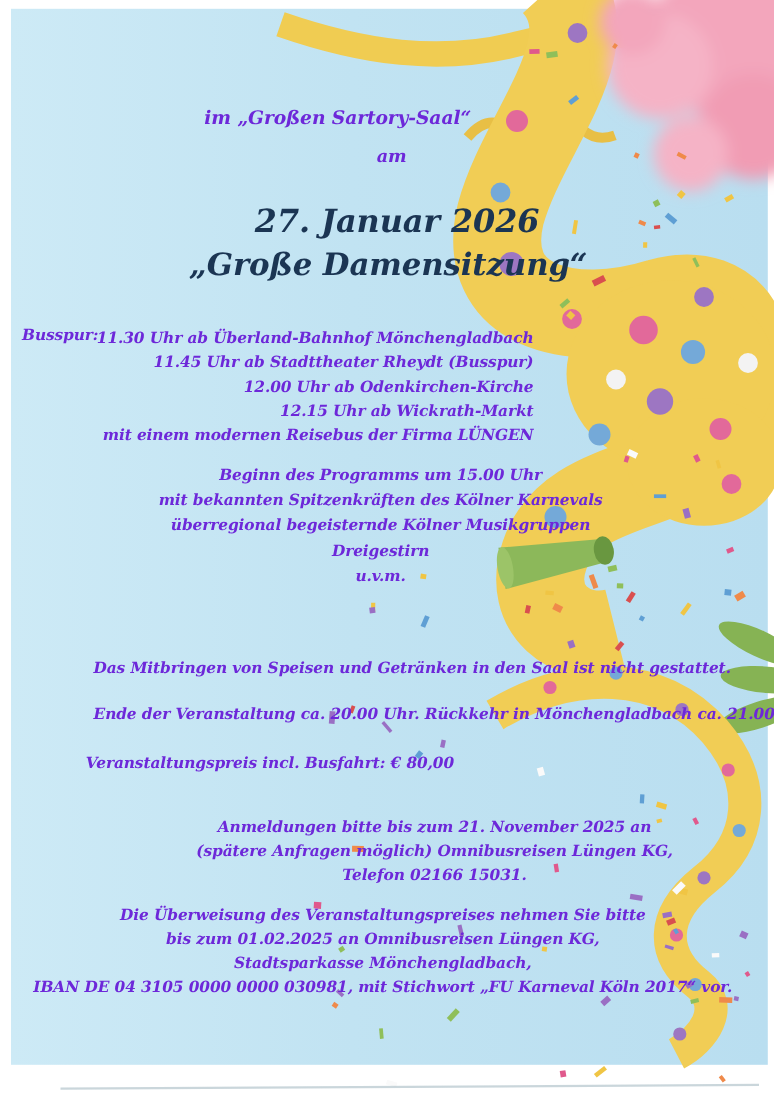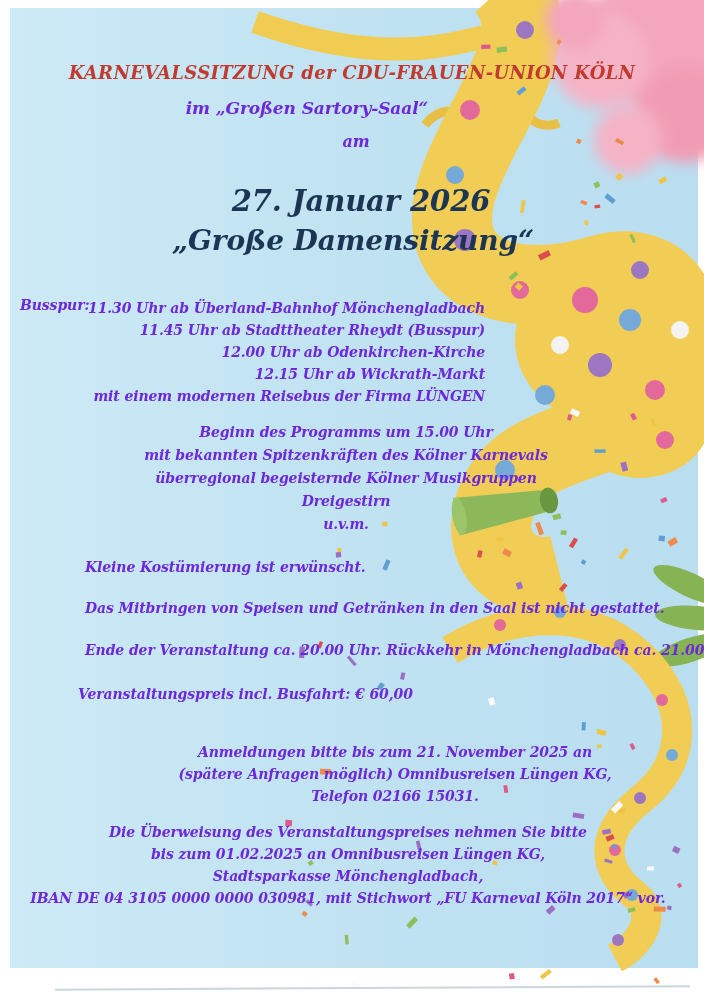--- a/index.html
+++ b/index.html
@@ -190,21 +190,20 @@
         <rect x="307.8" y="913.4" width="4.3" height="4.7" fill="#ef8a4a" transform="rotate(124 307.8 913.4)"></rect>
         <rect x="653.9" y="906.4" width="11.9" height="5.0" fill="#ef8a4a" transform="rotate(2 653.9 906.4)"></rect>
         <rect x="555.6" y="909.0" width="8.5" height="5.3" fill="#9a6fc4" transform="rotate(138 555.6 909.0)"></rect>
         <rect x="656.2" y="977.2" width="6.1" height="3.5" fill="#ef8a4a" transform="rotate(53 656.2 977.2)"></rect>
         <rect x="635.6" y="910.9" width="7.5" height="3.7" fill="#8fbf5a" transform="rotate(166 635.6 910.9)"></rect>
         <rect x="654.0" y="870.2" width="6.8" height="3.9" fill="#fafafa" transform="rotate(177 654.0 870.2)"></rect>
         <rect x="631.2" y="895.1" width="7.1" height="5.1" fill="#9a6fc4" transform="rotate(146 631.2 895.1)"></rect>
       </g>
   </svg>
 
-  <div class="line hdr1 center">KARNEVALSSITZUNG der  CDU-FRAUEN-UNION KÖLN</div>
   <div class="line hdr2 center">im „Großen Sartory-Saal“</div>
   <div class="line hdr3 center">am</div>
 
   <div class="line evt-date center">27. Januar 2026</div>
   <div class="line evt-title center">„Große Damensitzung“</div>
 
   <div class="line dep-label">Busspur:</div>
   <div class="line dep-lines">
     <div>11.30 Uhr ab Überland-Bahnhof Mönchengladbach</div>
     <div>11.45 Uhr ab Stadttheater Rheydt (Busspur)</div>
@@ -214,24 +213,23 @@
   </div>
 
   <div class="line prog center">
     <div>Beginn des Programms um 15.00 Uhr</div>
     <div>mit bekannten Spitzenkräften des Kölner Karnevals</div>
     <div>überregional begeisternde Kölner Musikgruppen</div>
     <div>Dreigestirn</div>
     <div>u.v.m.</div>
   </div>
 
-  <div class="line note1">Kleine Kostümierung ist erwünscht.</div>
   <div class="line note2">Das Mitbringen von Speisen und Getränken in den Saal ist nicht gestattet.</div>
   <div class="line note3">Ende der Veranstaltung ca. 20.00 Uhr. Rückkehr in Mönchengladbach ca. 21.00 Uhr.</div>
-  <div class="line note4">Veranstaltungspreis incl. Busfahrt: € 60,00</div>
+  <div class="line note4">Veranstaltungspreis incl. Busfahrt: € 80,00</div>
 
   <div class="line reg center">
     <div>Anmeldungen bitte bis zum 21. November 2025 an</div>
     <div>(spätere Anfragen möglich) Omnibusreisen Lüngen KG,</div>
     <div>Telefon 02166 15031.</div>
   </div>
 
   <div class="line pay center">
     <div>Die Überweisung des Veranstaltungspreises nehmen Sie bitte</div>
     <div>bis zum 01.02.2025 an Omnibusreisen Lüngen KG,</div>

